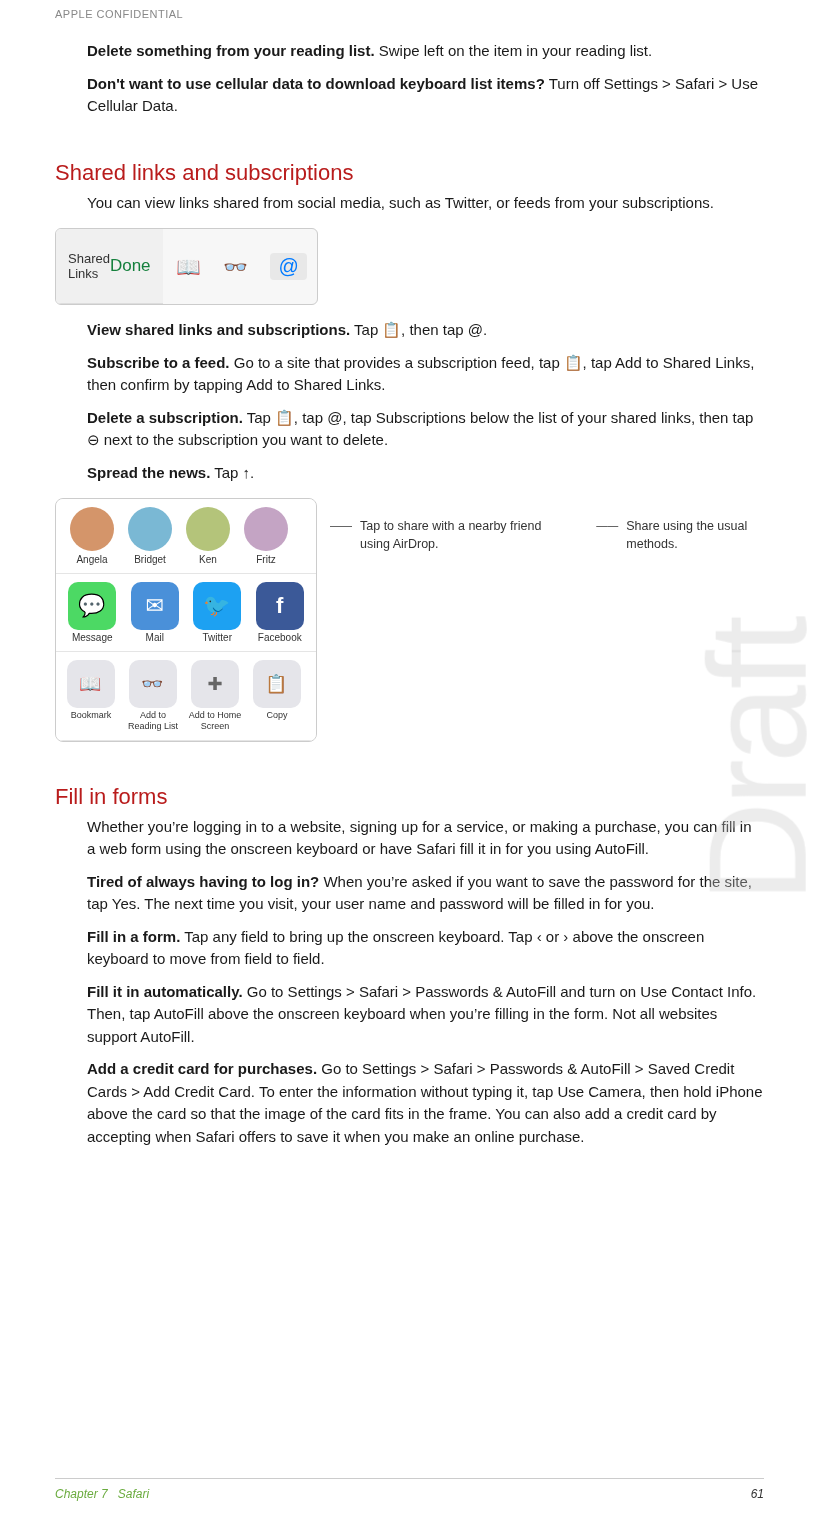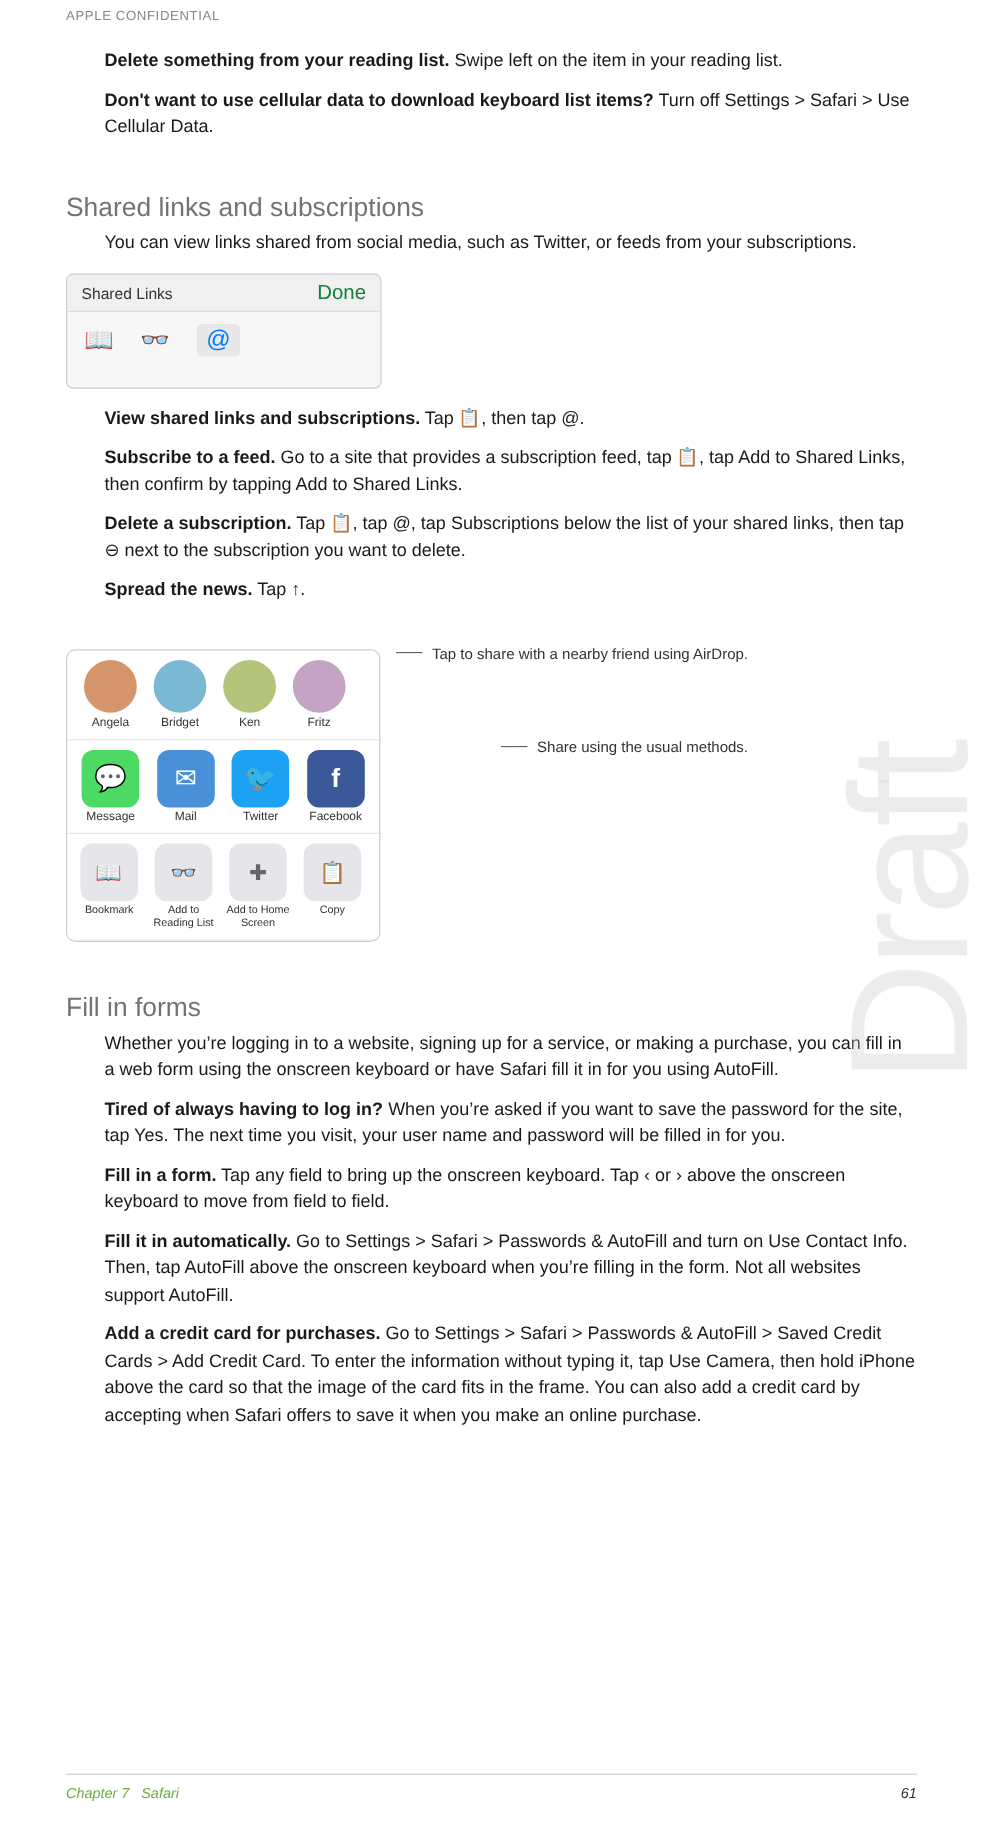--- a/index.html
+++ b/index.html
@@ -19,21 +19,21 @@
       font-size: 11px;
       color: #888;
       letter-spacing: 0.5px;
       padding-top: 8px;
       padding-bottom: 20px;
       font-weight: 400;
     }
 
     .section-title {
       font-size: 22px;
-      color: #737373;
+      color: #b91c1c;
       font-weight: 400;
       margin-top: 42px;
       margin-bottom: 6px;
     }
 
     .body-text {
       font-size: 15px;
       line-height: 1.5;
       color: #1a1a1a;
       margin-bottom: 12px;
@@ -43,28 +43,27 @@
       font-weight: 700;
     }
 
     p.body-text {
       margin-bottom: 10px;
       margin-left: 32px;
     }
 
     .shared-links-image {
       width: 263px;
-      height: 96px;
+      height: 77px;
       border: 1px solid #ccc;
       border-radius: 6px;
       margin: 14px 0 14px 0;
       overflow: hidden;
       background: #f7f7f7;
       display: flex;
-      flex-direction: column;
     }
 
     .shared-links-bar {
       background: #f0f0f0;
       display: flex;
       align-items: center;
       justify-content: space-between;
       padding: 5px 12px;
       border-bottom: 1px solid #ddd;
     }
@@ -102,27 +101,26 @@
 
     .spread-section {
       display: flex;
       align-items: flex-start;
       margin: 14px 0;
     }
 
     .spread-image-area {
       width: 289px;
       flex-shrink: 0;
-      margin-top: 24px;
     }
 
     .spread-callouts {
       margin-left: 16px;
       display: flex;
-      flex-direction: column;
+      flex-direction: row;
       gap: 60px;
       padding-top: 20px;
       align-items: flex-end;
     }
 
     .callout {
       font-size: 12.5px;
       color: #333;
       line-height: 1.4;
       position: relative;

